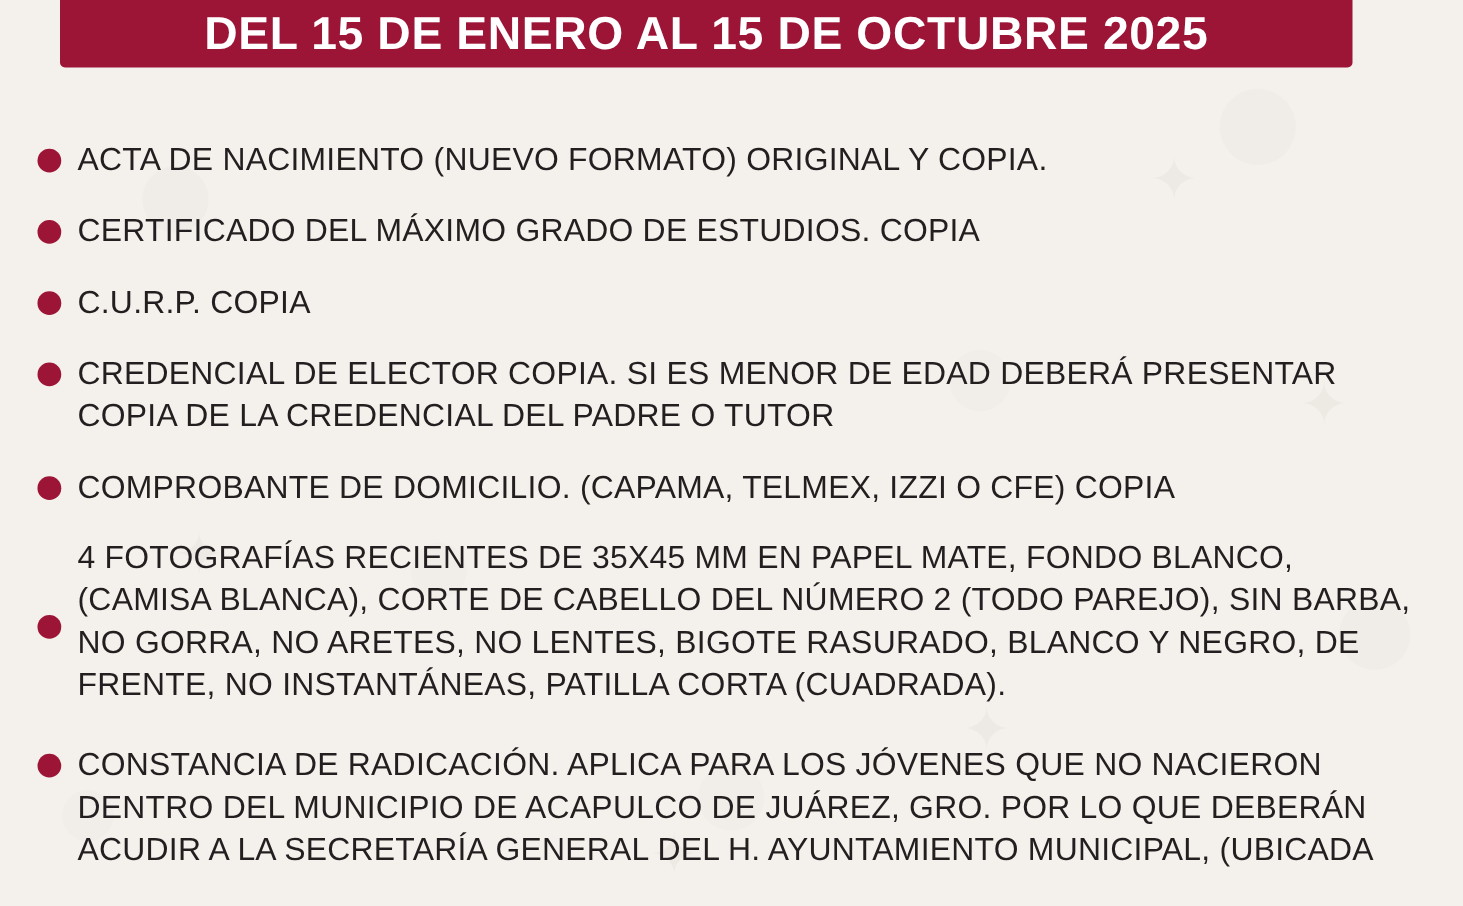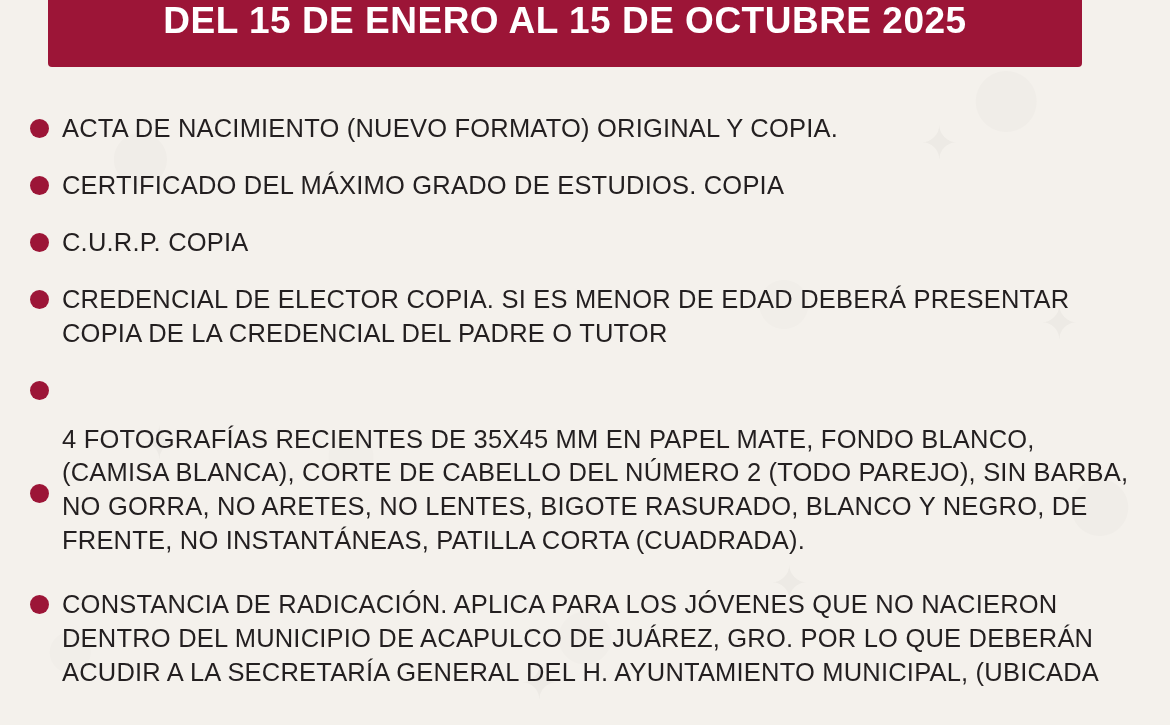--- a/index.html
+++ b/index.html
@@ -45,23 +45,24 @@
     height: 725px;
     box-sizing: border-box;
   }
 
   
   .banner {
     position: absolute;
     top: 0;
     left: 48px;
     width: 1034px;
-    height: 67px;
+    height: 54px;
     background: #9c1537;
     display: flex;
+    align-items: center;
     justify-content: center;
     border-bottom-left-radius: 4px;
     border-bottom-right-radius: 4px;
   }
   .banner-text {
     color: #ffffff;
     font-size: 37px;
     font-weight: bold;
     letter-spacing: 0.5px;
     text-transform: uppercase;
@@ -147,20 +148,23 @@
 
     <div class="req-item">
       <span class="bullet"></span>
       <div class="req-text">
         <span>CREDENCIAL DE ELECTOR </span><b>COPIA</b><span>. </span><b>SI ES MENOR DE EDAD DEBERÁ PRESENTAR COPIA DE LA CREDENCIAL DEL PADRE O TUTOR</b>
       </div>
     </div>
 
     <div class="req-item">
       <span class="bullet"></span>
+      <div class="req-text">
+        <span>COMPROBANTE DE DOMICILIO. (CAPAMA, TELMEX, IZZI O CFE) </span><b>COPIA</b>
+      </div>
     </div>
 
     <div class="req-item block-gap">
       <span class="bullet"></span>
       <div class="req-text">
         <b>4 FOTOGRAFÍAS RECIENTES</b><span> DE 35X45 MM EN PAPEL MATE, FONDO BLANCO, (CAMISA BLANCA), CORTE DE CABELLO DEL NÚMERO 2 (TODO PAREJO), SIN BARBA, NO GORRA, NO ARETES, NO LENTES, BIGOTE RASURADO, BLANCO Y NEGRO, DE FRENTE, NO INSTANTÁNEAS, PATILLA CORTA (CUADRADA).</span>
       </div>
     </div>
 
     <div class="req-item">

